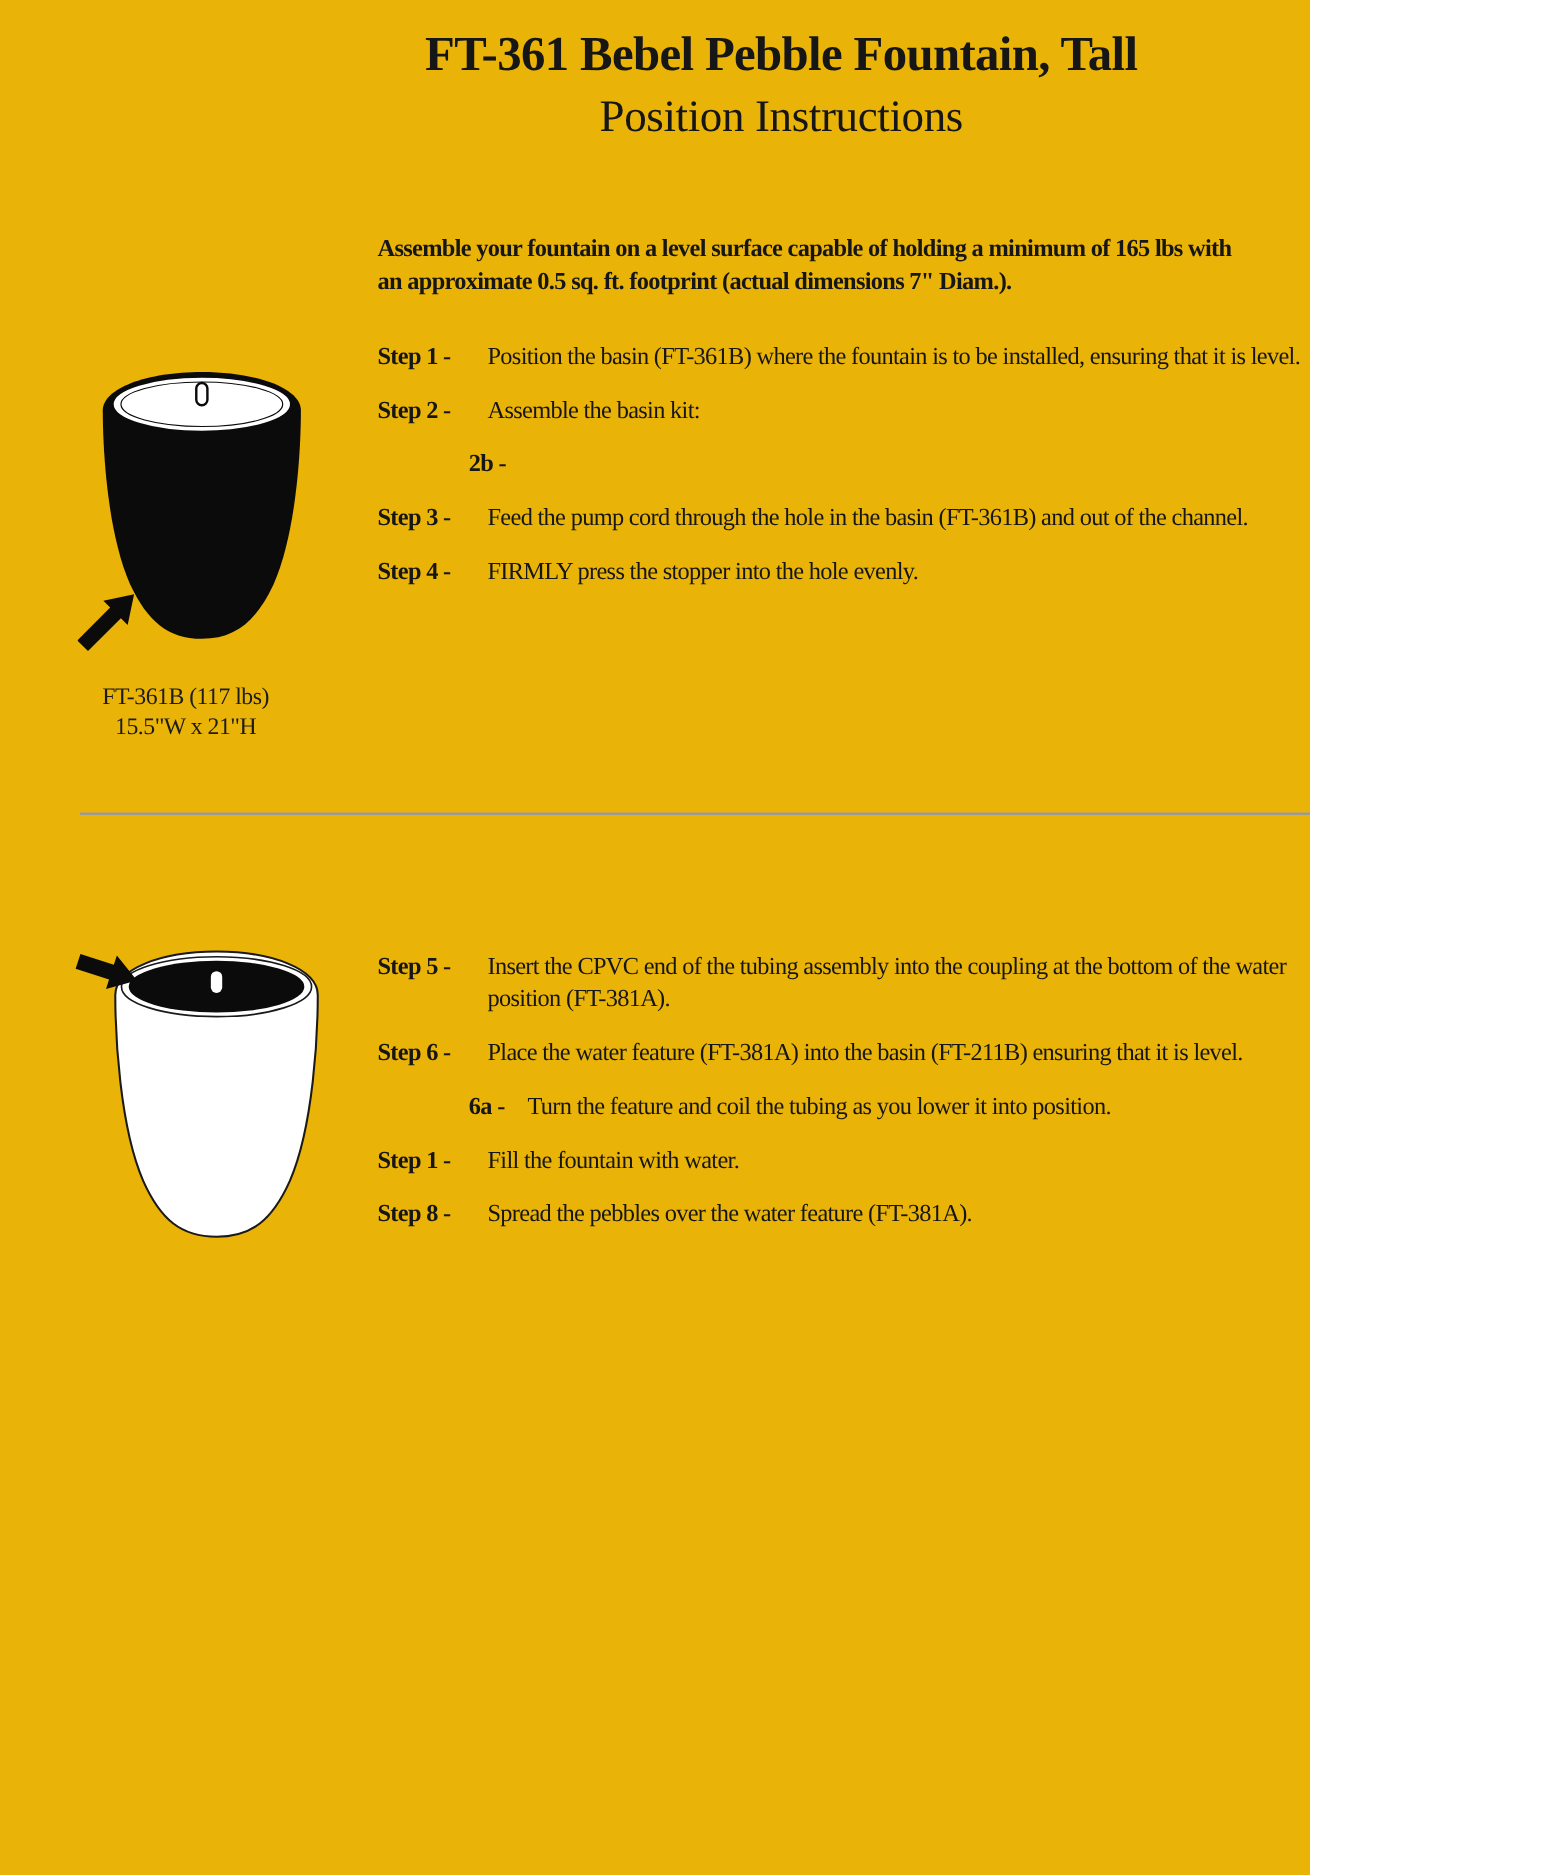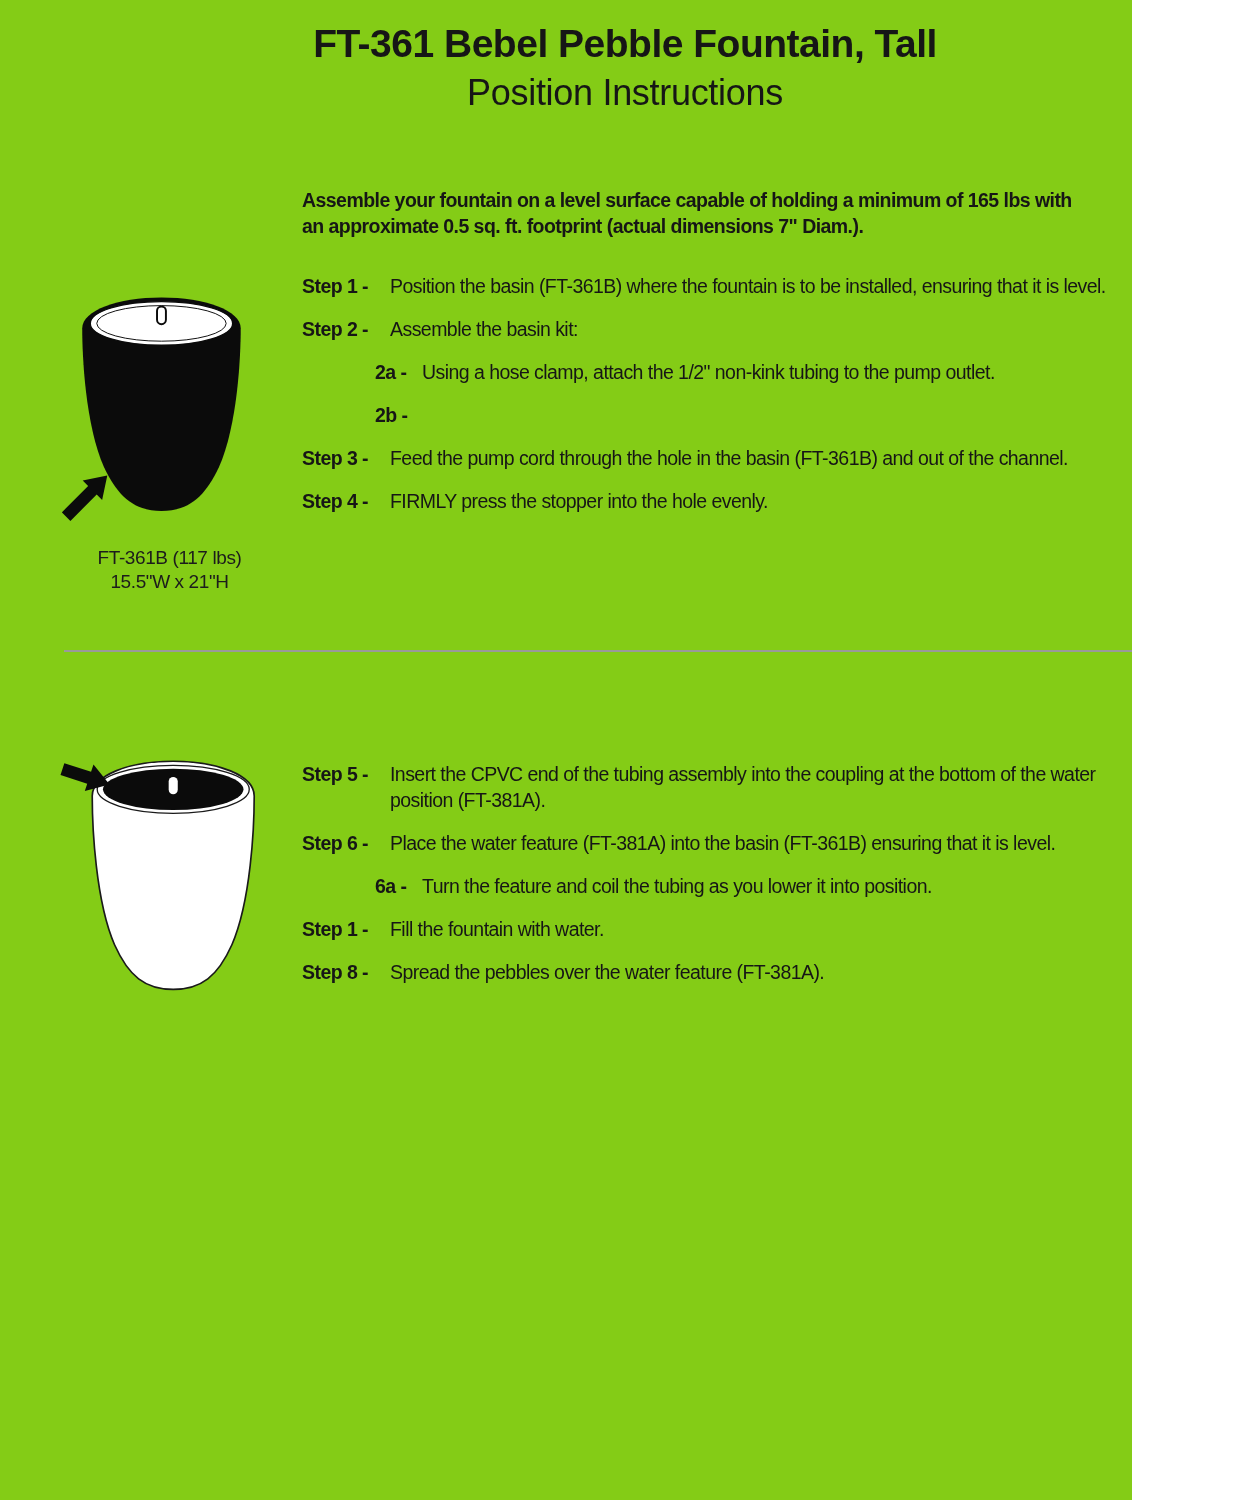--- a/index.html
+++ b/index.html
@@ -1,21 +1,21 @@
 <!DOCTYPE html>
 <html><head>
 <meta charset="utf-8">
 <style>
   * { margin:0; padding:0; box-sizing:border-box; }
   html,body { background:#ffffff; }
   .page {
     position:relative;
-    width:1132px; height:1500px;
-    background:#84cc16;
-    font-family:Liberation Sans, sans-serif;
+    width:1048px; height:1500px;
+    background:#eab308;
+    font-family:Liberation Serif, serif;
     color:#161616;
     overflow:hidden;
   }
   
   .header { position:absolute; top:24px; left:0; width:1250px; text-align:center; }
   .title { font-size:39px; font-weight:bold; letter-spacing:-0.5px; line-height:1.05; }
   .subtitle { font-size:36px; font-weight:normal; margin-top:7px; letter-spacing:-0.3px; }
 
   
   .textcol { position:absolute; left:302px; width:930px; font-size:19.5px; letter-spacing:-0.55px; line-height:26px; white-space:nowrap; }
@@ -26,21 +26,21 @@
   .step .lbl { font-weight:bold; width:88px; flex:none; }
   .step.sub { padding-left:73px; }
   .step.sub .lbl { width:47px; }
   .step.bold-row .txt { font-weight:bold; }
 
   
   .fig { position:absolute; }
   .fig-1 { left:62px; top:286px; }
   .fig-2 { left:60px; top:748px; }
   .caption { position:absolute; text-align:center; font-size:19px; line-height:24px; letter-spacing:-0.4px; color:#1c1c1c; }
-  .caption-1 { left:42px; top:546px; width:255px; }
+  .caption-1 { left:21px; top:546px; width:255px; }
   .caption-2 { left:40px; top:1008px; width:258px; }
 
   
   .divider { position:absolute; top:650px; left:64px; width:1120px; height:2px; background:#9a9a9a; }
 </style>
 </head>
 <body>
 
 <div class="page">
 
@@ -68,24 +68,20 @@
     </div>
     <div class="step">
       <span class="lbl">Step 1 -</span>
       <span class="txt">Position the basin (FT-361B) where the fountain is to be installed, ensuring that it is level.</span>
     </div>
     <div class="step">
       <span class="lbl">Step 2 -</span>
       <span class="txt">Assemble the basin kit:</span>
     </div>
     <div class="step sub">
-      <span class="lbl">2a -</span>
-      <span class="txt">Using a hose clamp, attach the 1/2" non-kink tubing to the pump outlet.</span>
-    </div>
-    <div class="step sub">
       <span class="lbl">2b -</span>
     </div>
     <div class="step">
       <span class="lbl">Step 3 -</span>
       <span class="txt">Feed the pump cord through the hole in the basin (FT-361B) and out of the channel.</span>
     </div>
     <div class="step">
       <span class="lbl">Step 4 -</span>
       <span class="txt">FIRMLY press the stopper into the hole evenly.</span>
     </div>
@@ -104,21 +100,21 @@
   <div class="textcol textcol-2">
     <div class="step">
       <span class="lbl">Step 5 -</span>
       <span class="txt">
         <div>Insert the CPVC end of the tubing assembly into the coupling at the bottom of the water</div>
         <div>position (FT-381A).</div>
       </span>
     </div>
     <div class="step">
       <span class="lbl">Step 6 -</span>
-      <span class="txt">Place the water feature (FT-381A) into the basin (FT-361B) ensuring that it is level.</span>
+      <span class="txt">Place the water feature (FT-381A) into the basin (FT-211B) ensuring that it is level.</span>
     </div>
     <div class="step sub">
       <span class="lbl">6a -</span>
       <span class="txt">Turn the feature and coil the tubing as you lower it into position.</span>
     </div>
     <div class="step">
       <span class="lbl">Step 1 -</span>
       <span class="txt">Fill the fountain with water.</span>
     </div>
     <div class="step">

